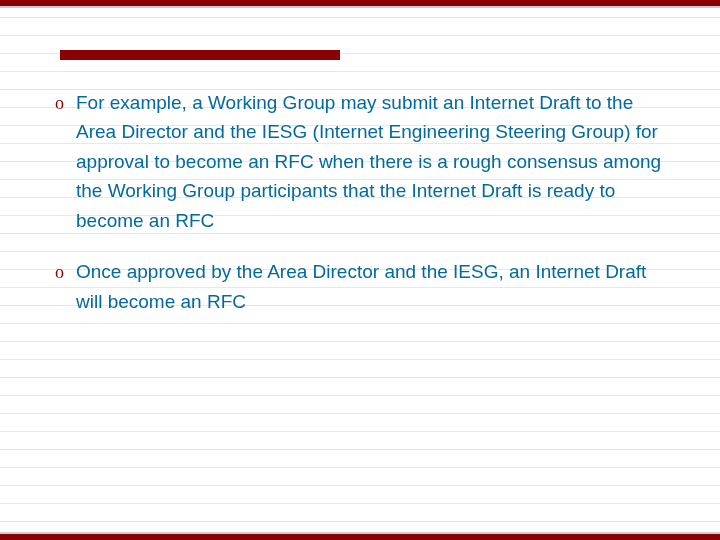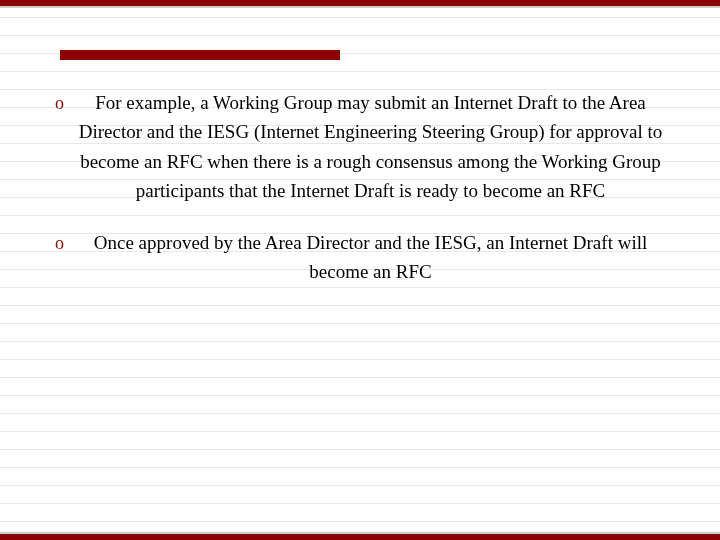--- a/index.html
+++ b/index.html
@@ -99,23 +99,22 @@
       flex-shrink: 0;
       margin-top: 3px;
       font-size: 18px;
       color: #8b0000;
       line-height: 1.4;
     }
 
     .bullet-text {
       font-size: 19px;
       line-height: 1.55;
-      color: #000000;
-      font-family: Liberation Serif, serif;
-      text-align: center;
+      color: #0369a1;
+      font-family: Liberation Sans, sans-serif;
     }
 
     .bottom-line {
       width: 100%;
       height: 2px;
       background-color: #cccccc;
       position: relative;
       z-index: 1;
       margin-top: auto;
     }

